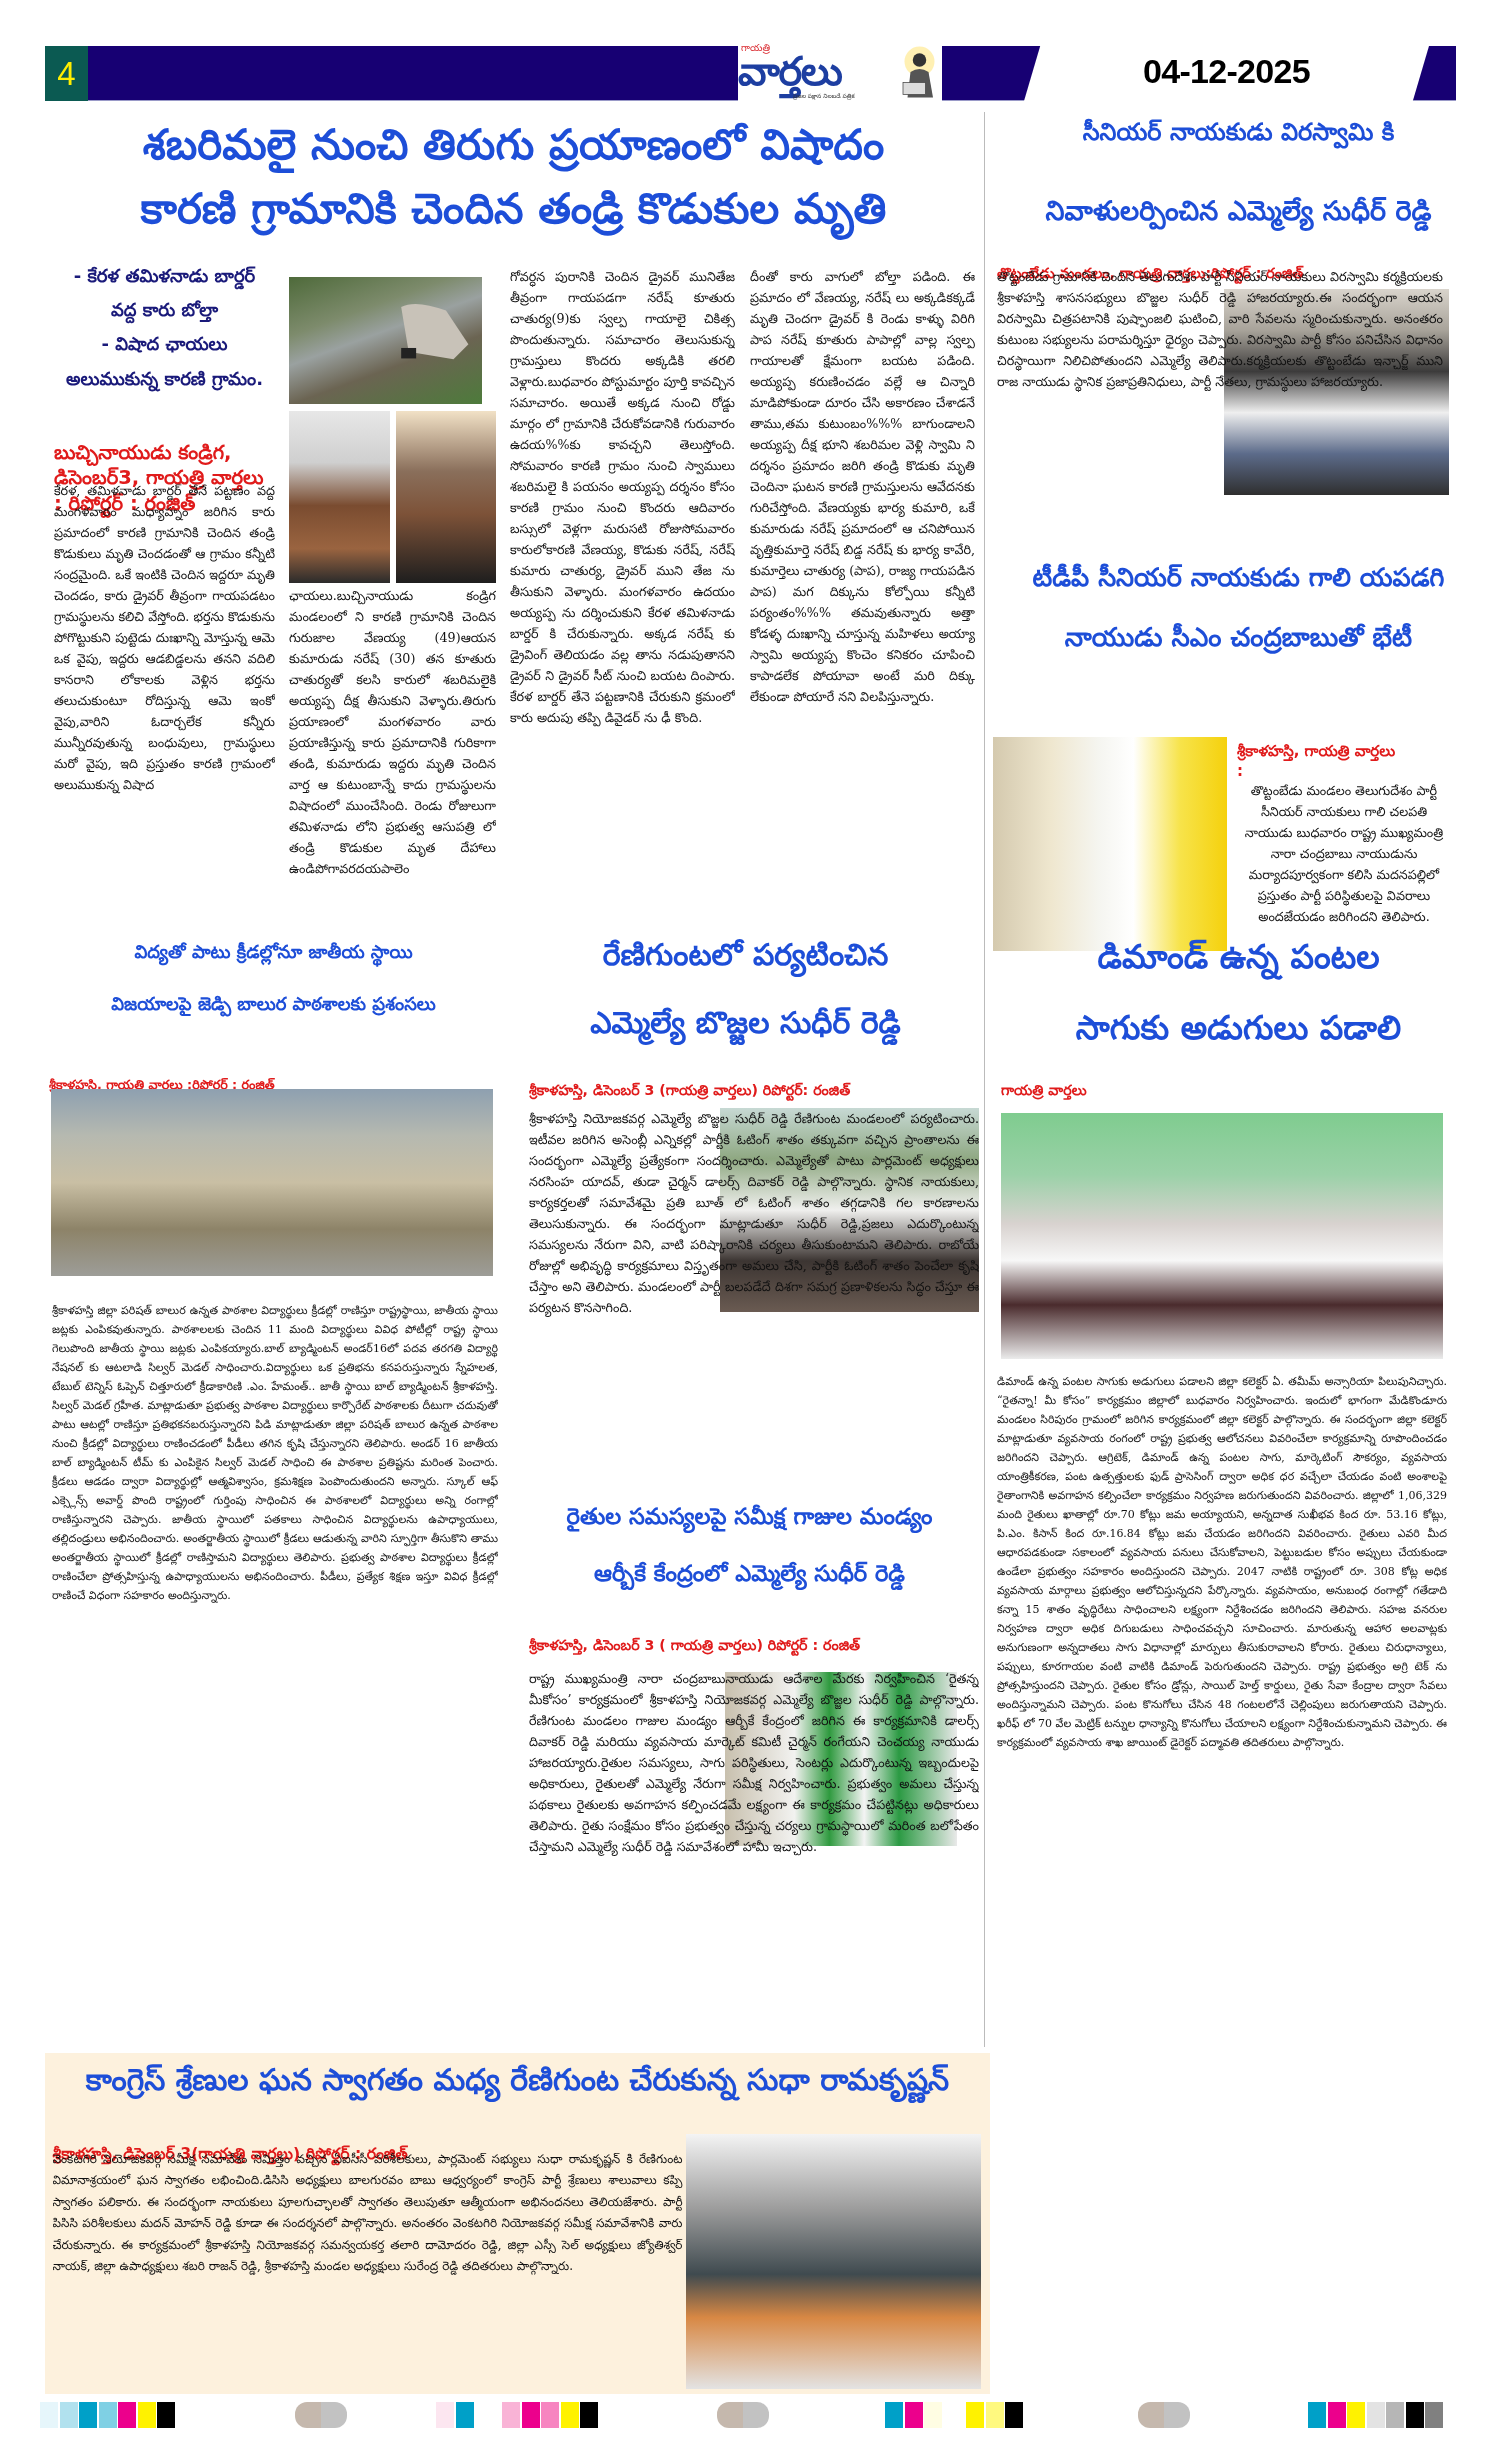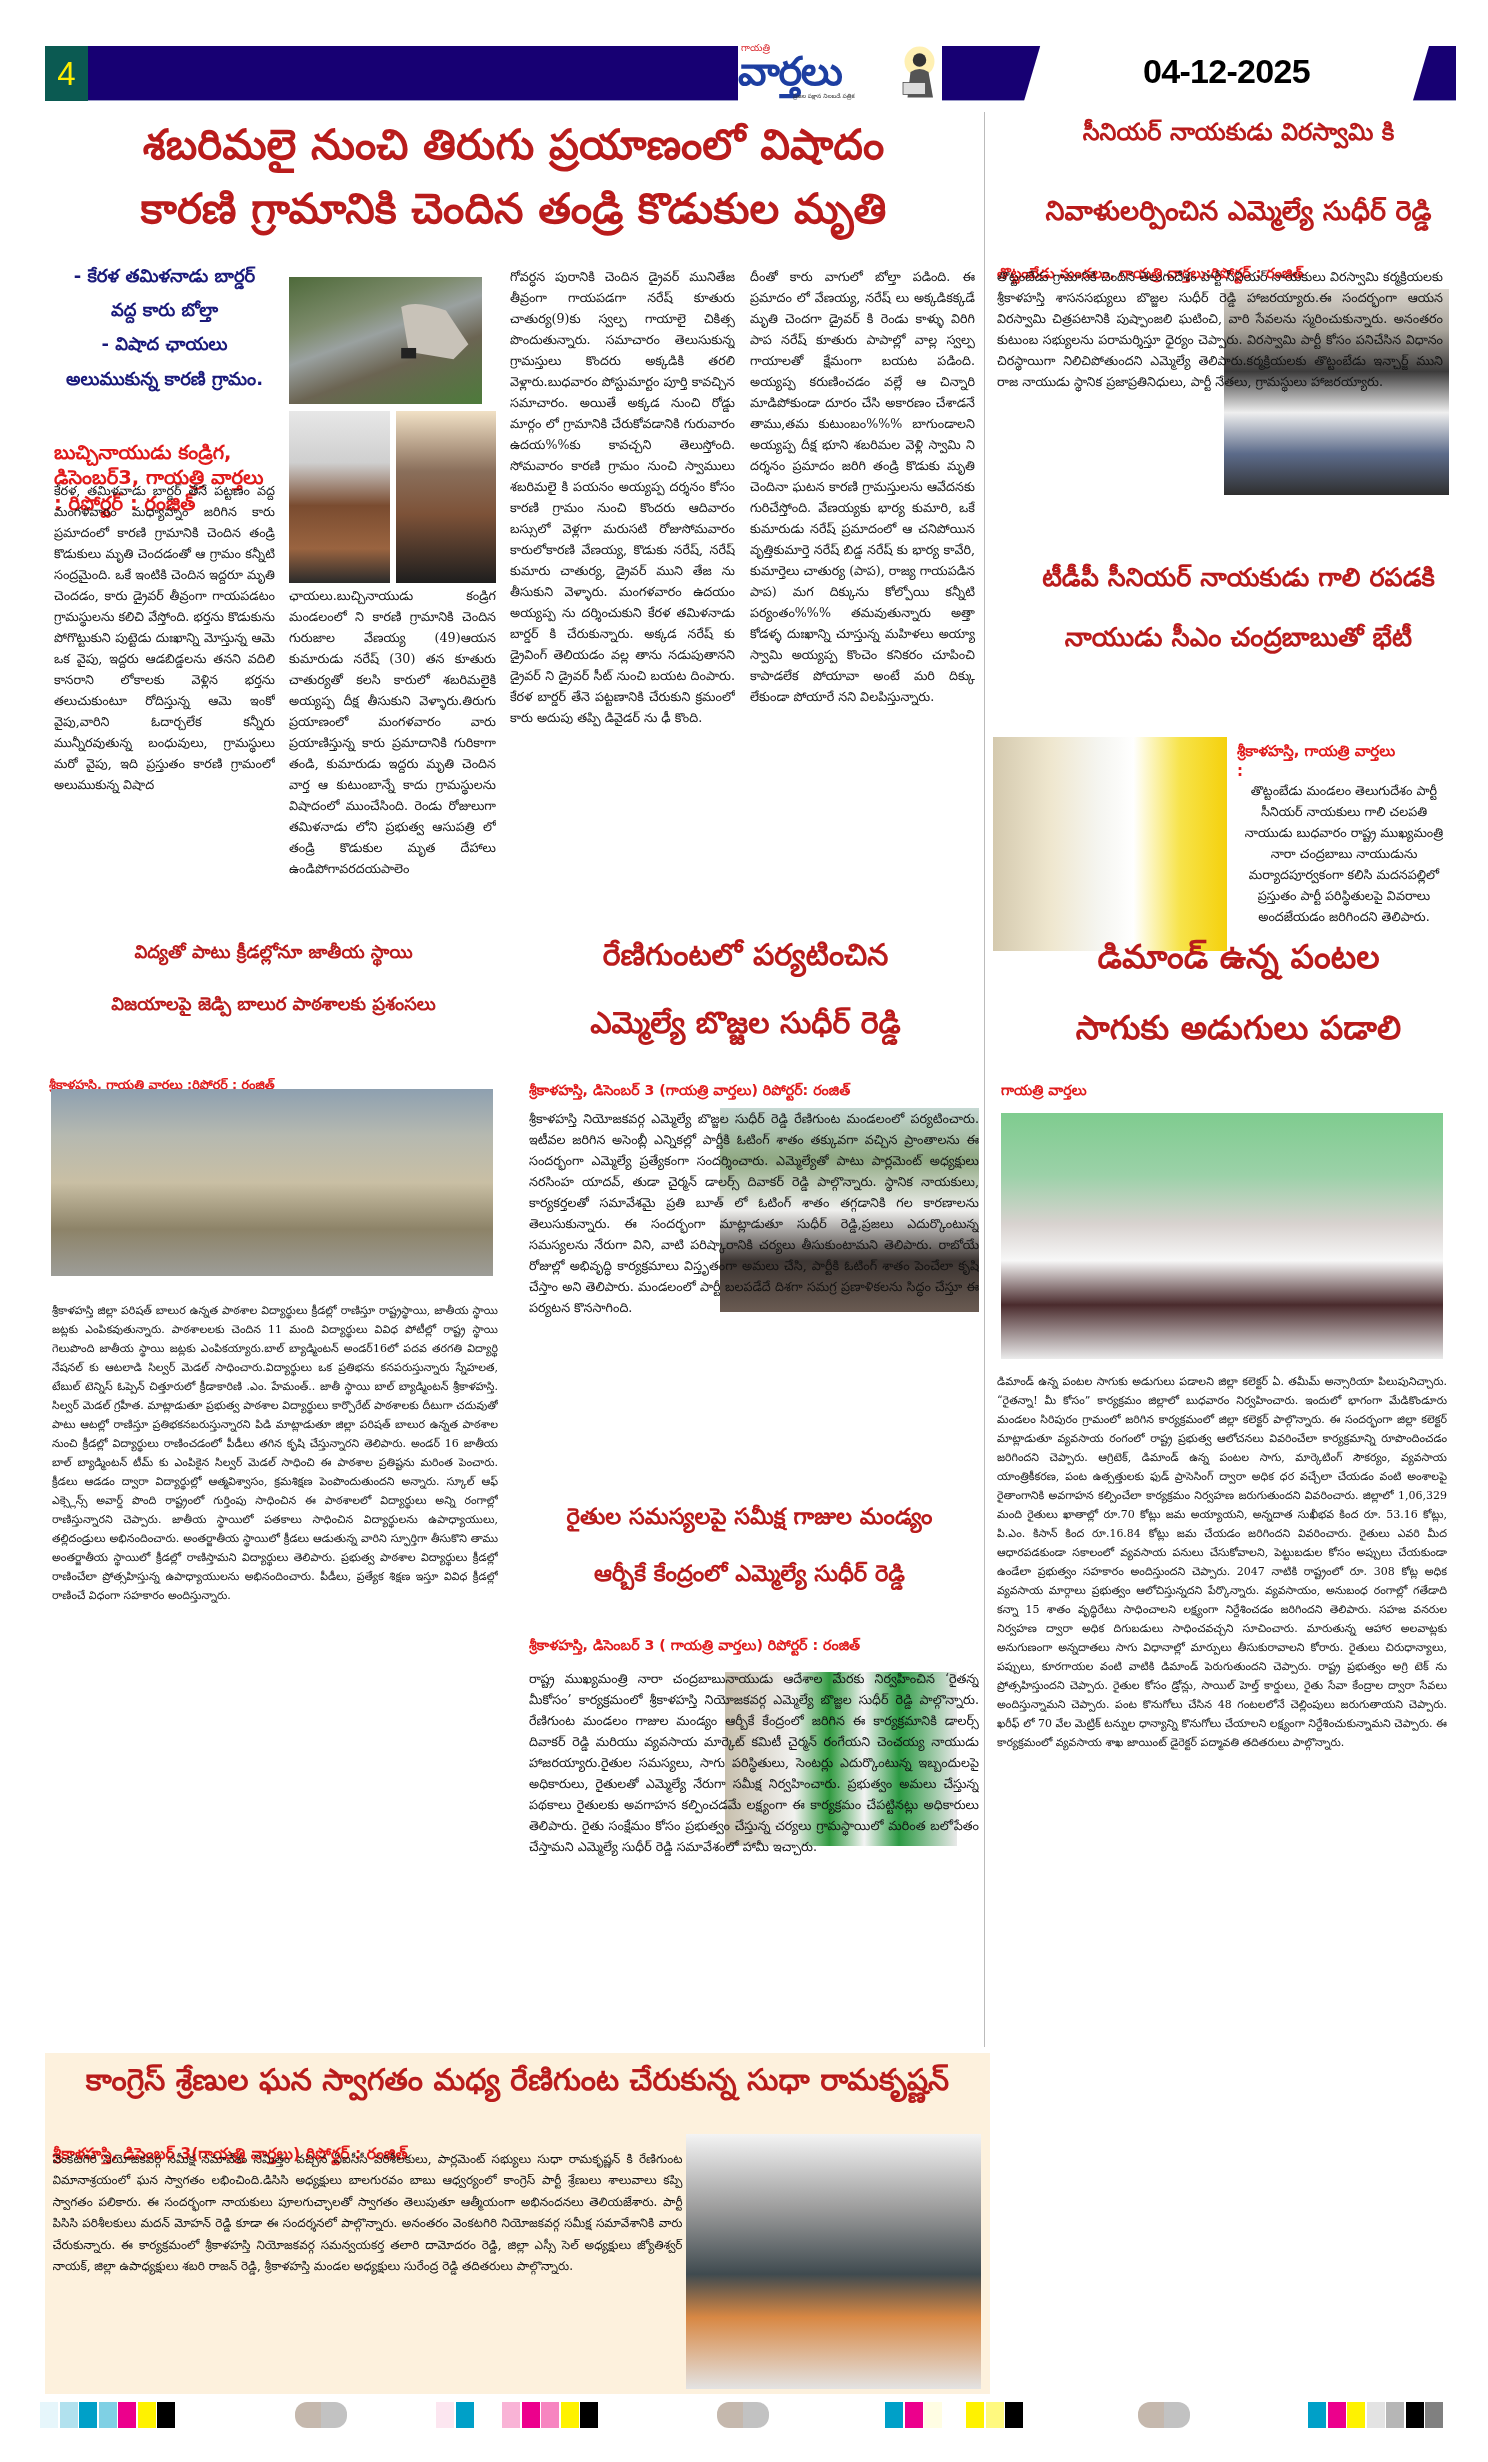--- a/index.html
+++ b/index.html
@@ -10,21 +10,21 @@
   .masthead { position: absolute; left: 45px; top: 46px; width: 1411px; height: 55px; background: #170073; border-bottom: 1.5px solid #9a9ac8; }
   .page-num { position: absolute; left: 0; top: 0; width: 43px; height: 55px; background: #0b5a52; color: #ffee00; font-family: "Liberation Sans", sans-serif; font-size: 33px; line-height: 55px; text-align: center; }
   .logo { position: absolute; left: 693px; top: -6px; width: 204px; height: 63px; background: #fff; }
   .logo .logo-small { position: absolute; left: 3px; top: 1.5px; font-size: 9.7px; color: #d9262c; }
   .logo .logo-main { position: absolute; left: 0px; top: 9px; font-family: "Liberation Sans", sans-serif; font-size: 40px; font-weight: bold; color: #1d3ea1; letter-spacing: -1.5px; }
   .logo .logo-tag { position: absolute; left: 55px; top: 52px; font-size: 6px; color: #333; }
   .logo .logo-figure { position: absolute; right: 3px; top: 4.5px; width: 39px; height: 54px; }
   .date-box { position: absolute; left: 979px; top: 0; width: 405px; height: 55px; background: #fff; clip-path: polygon(4% 0, 100% 0, 96% 100%, 0 100%); }
   .date-text { position: absolute; left: 0; width: 100%; top: 6px; text-align: center; font-family: "Liberation Sans", sans-serif; font-weight: bold; font-size: 34px; color: #000; letter-spacing: -0.7px; }
 
-  .hl { position: absolute; font-family: "DejaVu Sans", sans-serif; font-weight: bold; color: #b91c1c; text-align: center; line-height: 1.2; }
+  .hl { position: absolute; font-family: "DejaVu Sans", sans-serif; font-weight: bold; color: #1d4ed8; text-align: center; line-height: 1.2; }
   .sub-blue { position: absolute; color: #1a1a7a; font-weight: bold; text-align: center; line-height: 1.9; font-size: 18px; }
   .dateline { position: absolute; color: #e01b1b; font-weight: bold; line-height: 1.3; margin-top: 24px; }
   .body-text { position: absolute; font-family: "DejaVu Serif", serif; font-size: 12.7px; line-height: 21px; text-align: justify; color: #111; overflow: hidden; }
   .photo { position: absolute; overflow: hidden; }
   .vrule { position: absolute; width: 0.7px; background: #bbb; }
 
   
   .banner { position: absolute; left: 45px; top: 2053px; width: 945px; height: 341px; background: #fdf1dd; }
   .reg { position: absolute; top: 2402px; height: 25.5px; display: flex; gap: 1.5px; }
   .reg span { display: block; width: 18px; height: 25.5px; }
@@ -76,21 +76,21 @@
 <div class="body-text" style="left:510px;top:266px;width:225px;height:649px;">గోవర్ధన పురానికి చెందిన డ్రైవర్ మునితేజ తీవ్రంగా గాయపడగా నరేష్ కూతురు చాతుర్య(9)కు స్వల్ప గాయాలై చికిత్స పొందుతున్నారు. సమాచారం తెలుసుకున్న గ్రామస్తులు కొందరు అక్కడికి తరలి వెళ్లారు.బుధవారం పోస్టుమార్టం పూర్తి కావచ్చిన సమాచారం. అయితే అక్కడ నుంచి రోడ్డు మార్గం లో గ్రామానికి చేరుకోవడానికి గురువారం ఉదయ%%కు కావచ్చని తెలుస్తోంది. సోమవారం కారణి గ్రామం నుంచి స్వాములు శబరిమలై కి పయనం అయ్యప్ప దర్శనం కోసం కారణి గ్రామం నుంచి కొందరు ఆదివారం బస్సులో వెళ్లగా మరుసటి రోజుసోమవారం కారులోకారణి వేణయ్య, కొడుకు నరేష్, నరేష్ కుమారు చాతుర్య, డ్రైవర్ ముని తేజ ను తీసుకుని వెళ్ళారు. మంగళవారం ఉదయం అయ్యప్ప ను దర్శించుకుని కేరళ తమిళనాడు బార్డర్ కి చేరుకున్నారు. అక్కడ నరేష్ కు డ్రైవింగ్ తెలియడం వల్ల తాను నడుపుతానని డ్రైవర్ ని డ్రైవర్ సీట్ నుంచి బయట దింపారు. కేరళ బార్డర్ తేనె పట్టణానికి చేరుకుని క్రమంలో కారు అదుపు తప్పి డివైడర్ ను ఢీ కొంది.</div>
 <div class="body-text" style="left:750px;top:266px;width:225px;height:649px;">దీంతో కారు వాగులో బోల్తా పడింది. ఈ ప్రమాదం లో వేణయ్య, నరేష్ లు అక్కడికక్కడే మృతి చెందగా డ్రైవర్ కి రెండు కాళ్ళు విరిగి పాప నరేష్ కూతురు పాపాల్లో వాల్ల స్వల్ప గాయాలతో క్షేమంగా బయట పడింది. అయ్యప్ప కరుణించడం వల్లే ఆ చిన్నారి మాడిపోకుండా దూరం చేసి అకారణం చేశాడనే తాము,తమ కుటుంబం%%% బాగుండాలని అయ్యప్ప దీక్ష భూని శబరిమల వెళ్లి స్వామి ని దర్శనం ప్రమాదం జరిగి తండ్రి కొడుకు మృతి చెందినా ఘటన కారణి గ్రామస్తులను ఆవేదనకు గురిచేస్తోంది. వేణయ్యకు భార్య కుమారి, ఒకే కుమారుడు నరేష్ ప్రమాదంలో ఆ చనిపోయిన వృత్తికుమార్తె నరేష్ బిడ్డ నరేష్ కు భార్య కావేరి, కుమార్తెలు చాతుర్య (పాప), రాజ్య గాయపడిన పాప) మగ దిక్కును కోల్పోయి కన్నీటి పర్యంతం%%% తమవుతున్నారు అత్తా కోడళ్ళ దుఃఖాన్ని చూస్తున్న మహిళలు అయ్యా స్వామి అయ్యప్ప కొంచెం కనికరం చూపించి కాపాడలేక పోయావా అంటే మరి దిక్కు లేకుండా పోయారే నని విలపిస్తున్నారు.</div>
 <div class="vrule" style="left:984px;top:112px;height:1935px;"></div>
 
 <div class="hl" style="left:993px;top:118px;width:491px;font-size:24px;">సీనియర్ నాయకుడు విరస్వామి కి</div>
 <div class="hl" style="left:993px;top:195px;width:491px;font-size:27px;">నివాళులర్పించిన ఎమ్మెల్యే సుధీర్ రెడ్డి</div>
 <div class="dateline" style="left:997px;top:240px;width:487px;font-size:14.2px;">తొట్టంబేడు మండలం, గాయత్రి వార్తలు:రిపోర్టర్ : రంజిత్</div>
 <div class="photo" style="left:1224px;top:289px;width:225px;height:206px;background:linear-gradient(180deg,#d9d4cc 0%,#a8a39a 20%,#3c3b3b 40%,#efefef 60%,#5c6b8a 80%,#2f2f2f 100%);"></div>
 <div class="body-text" style="left:997px;top:266px;width:446px;height:277px;">తొట్టంబేడు గ్రామానికి చెందిన తెలుగుదేశం పార్టీ సీనియర్ నాయకులు విరస్వామి కర్మక్రియలకు శ్రీకాళహస్తి శాసనసభ్యులు బొజ్జల సుధీర్ రెడ్డి హాజరయ్యారు.ఈ సందర్భంగా ఆయన విరస్వామి చిత్రపటానికి పుష్పాంజలి ఘటించి, వారి సేవలను స్మరించుకున్నారు. అనంతరం కుటుంబ సభ్యులను పరామర్శిస్తూ ధైర్యం చెప్పారు. విరస్వామి పార్టీ కోసం పనిచేసిన విధానం చిరస్థాయిగా నిలిచిపోతుందని ఎమ్మెల్యే తెలిపారు.కర్మక్రియలకు తొట్టంబేడు ఇన్చార్జ్ ముని రాజ నాయుడు స్థానిక ప్రజాప్రతినిధులు, పార్టీ నేతలు, గ్రామస్థులు హాజరయ్యారు.</div>
 
-<div class="hl" style="left:993px;top:562px;width:491px;font-size:25.5px;">టీడీపీ సీనియర్ నాయకుడు గాలి రపడకి</div>
+<div class="hl" style="left:993px;top:562px;width:491px;font-size:25.5px;">టీడీపీ సీనియర్ నాయకుడు గాలి యపడగి</div>
 <div class="hl" style="left:993px;top:622px;width:491px;font-size:26px;">నాయుడు సీఎం చంద్రబాబుతో భేటీ</div>
 <div class="photo" style="left:993px;top:737px;width:234px;height:214px;background:linear-gradient(90deg,#d4c9ae 0%,#efe7cf 25%,#f5f5f0 45%,#ffffff 60%,#f7e34a 80%,#f5d10c 100%);"></div>
 <div class="dateline" style="left:1237px;top:718px;width:165px;font-size:15px;">శ్రీకాళహస్తి, గాయత్రి వార్తలు :</div>
 <div class="body-text" style="left:1237px;top:780px;width:214px;height:195px;text-align:center;">తొట్టంబేడు మండలం తెలుగుదేశం పార్టీ సీనియర్ నాయకులు గాలి చలపతి నాయుడు బుధవారం రాష్ట్ర ముఖ్యమంత్రి నారా చంద్రబాబు నాయుడును మర్యాదపూర్వకంగా కలిసి మదనపల్లిలో ప్రస్తుతం పార్టీ పరిస్థితులపై వివరాలు అందజేయడం జరిగిందని తెలిపారు.</div>
 
 <div class="hl" style="left:45px;top:941px;width:457px;font-size:18px;">విద్యతో పాటు క్రీడల్లోనూ జాతీయ స్థాయి</div>
 <div class="hl" style="left:45px;top:993px;width:457px;font-size:18px;">విజయాలపై జెడ్పి బాలుర పాఠశాలకు ప్రశంసలు</div>
 <div class="dateline" style="left:49px;top:1053px;width:450px;font-size:12.7px;">శ్రీకాళహస్తి, గాయత్రి వార్తలు :రిపోర్టర్ : రంజిత్</div>
 <div class="photo" style="left:51px;top:1089px;width:442px;height:187px;background:linear-gradient(180deg,#8ea0b0 0%,#b6b9b0 25%,#c9bfa4 50%,#8d8368 75%,#9d9d98 100%);"></div>
 <div class="body-text" style="left:52px;top:1301px;width:446px;height:735px;font-size:11px;line-height:19px;">శ్రీకాళహస్తి జిల్లా పరిషత్ బాలుర ఉన్నత పాఠశాల విద్యార్థులు క్రీడల్లో రాణిస్తూ రాష్ట్రస్థాయి, జాతీయ స్థాయి జట్లకు ఎంపికవుతున్నారు. పాఠశాలలకు చెందిన 11 మంది విద్యార్థులు వివిధ పోటీల్లో రాష్ట్ర స్థాయి గెలుపొంది జాతీయ స్థాయి జట్లకు ఎంపికయ్యారు.బాల్ బ్యాడ్మింటన్ అండర్16లో పదవ తరగతి విద్యార్థి నేషనల్ కు ఆటలాడి సిల్వర్ మెడల్ సాధించారు.విద్యార్థులు ఒక ప్రతిభను కనపరుస్తున్నారు స్నేహలత, టేబుల్ టెన్నిస్ ఓప్పెన్ చిత్తూరులో క్రీడాకారిణి .ఎం. హేమంత్.. జాతీ స్థాయి బాల్ బ్యాడ్మింటన్ శ్రీకాళహస్తి. సిల్వర్ మెడల్ గ్రహీత. మాట్లాడుతూ ప్రభుత్వ పాఠశాల విద్యార్థులు కార్పొరేట్ పాఠశాలకు దీటుగా చదువుతో పాటు ఆటల్లో రాణిస్తూ ప్రతిభకనబరుస్తున్నారని పిడి మాట్లాడుతూ జిల్లా పరిషత్ బాలుర ఉన్నత పాఠశాల నుంచి క్రీడల్లో విద్యార్థులు రాణించడంలో పీడీలు తగిన కృషి చేస్తున్నారని తెలిపారు. అండర్ 16 జాతీయ బాల్ బ్యాడ్మింటన్ టీమ్ కు ఎంపికైన సిల్వర్ మెడల్ సాధించి ఈ పాఠశాల ప్రతిష్టను మరింత పెంచారు. క్రీడలు ఆడడం ద్వారా విద్యార్థుల్లో ఆత్మవిశ్వాసం, క్రమశిక్షణ పెంపొందుతుందని అన్నారు. స్కూల్ ఆఫ్ ఎక్స్లెన్స్ అవార్డ్ పొంది రాష్ట్రంలో గుర్తింపు సాధించిన ఈ పాఠశాలలో విద్యార్థులు అన్ని రంగాల్లో రాణిస్తున్నారని చెప్పారు. జాతీయ స్థాయిలో పతకాలు సాధించిన విద్యార్థులను ఉపాధ్యాయులు, తల్లిదండ్రులు అభినందించారు. అంతర్జాతీయ స్థాయిలో క్రీడలు ఆడుతున్న వారిని స్ఫూర్తిగా తీసుకొని తాము అంతర్జాతీయ స్థాయిలో క్రీడల్లో రాణిస్తామని విద్యార్థులు తెలిపారు. ప్రభుత్వ పాఠశాల విద్యార్థులు క్రీడల్లో రాణించేలా ప్రోత్సహిస్తున్న ఉపాధ్యాయులను అభినందించారు. పీడీలు, ప్రత్యేక శిక్షణ ఇస్తూ వివిధ క్రీడల్లో రాణించే విధంగా సహకారం అందిస్తున్నారు.</div>

